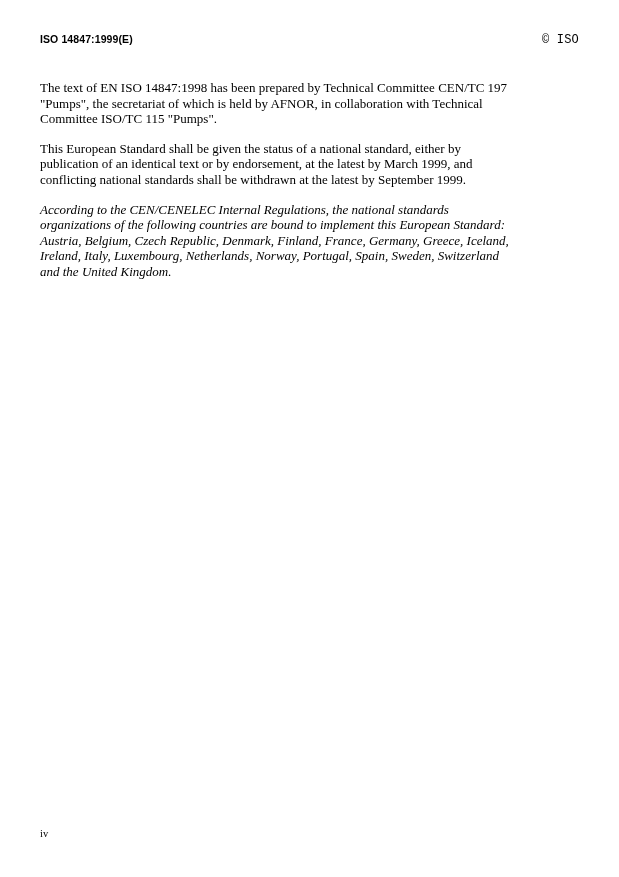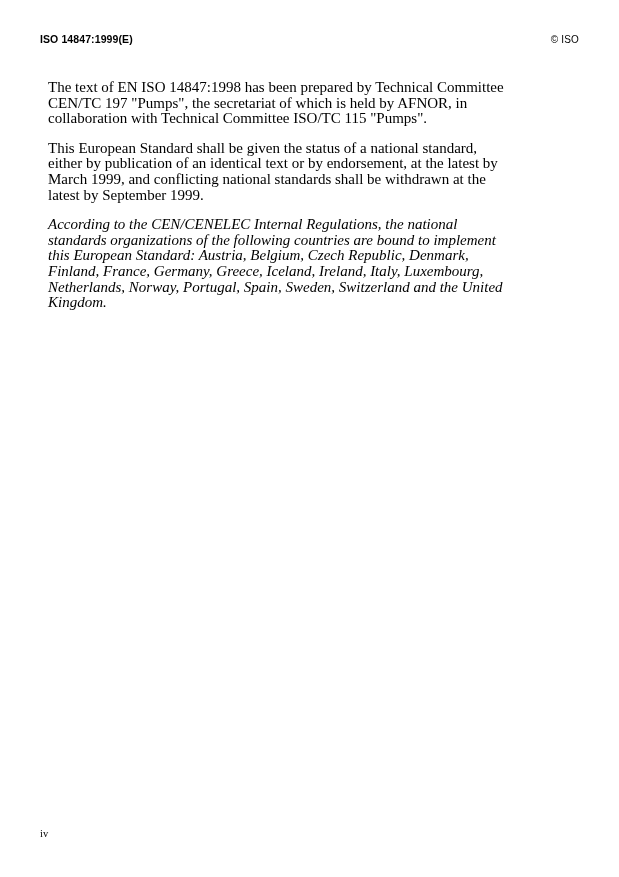--- a/index.html
+++ b/index.html
@@ -21,50 +21,50 @@
     width: 619px;
     height: 877px;
     box-sizing: border-box;
   }
   .header {
     position: absolute;
     left: 40px;
     right: 40px;
     top: 33px;
     display: flex;
-    align-items: center;
+    align-items: flex-start;
     justify-content: space-between;
   }
   .header-left {
     font-family: "Liberation Sans", sans-serif;
     font-weight: bold;
     font-size: 10.5px;
     letter-spacing: 0.1px;
   }
   .header-right {
-    font-family: Liberation Sans, sans-serif;
-    font-size: 10px;
+    font-family: Liberation Mono, monospace;
+    font-size: 12px;
     letter-spacing: 0.2px;
   }
   .content {
     position: absolute;
     left: 40px;
     top: 80px;
     width: 470px;
   }
   .section-title {
     font-family: "Liberation Serif", serif;
     font-weight: bold;
     font-size: 15px;
     margin: 0 0 18px 0;
   }
   .para {
-    font-size: 15px;
+    font-size: 13px;
     line-height: 15.6px;
-    margin: 0 0 14px 8px;
+    margin: 0 0 14px 0;
     text-align: left;
   }
   .para:last-child {
     margin-bottom: 0;
     font-style: italic;
   }
   .footer {
     position: absolute;
     left: 40px;
     bottom: 38px;

